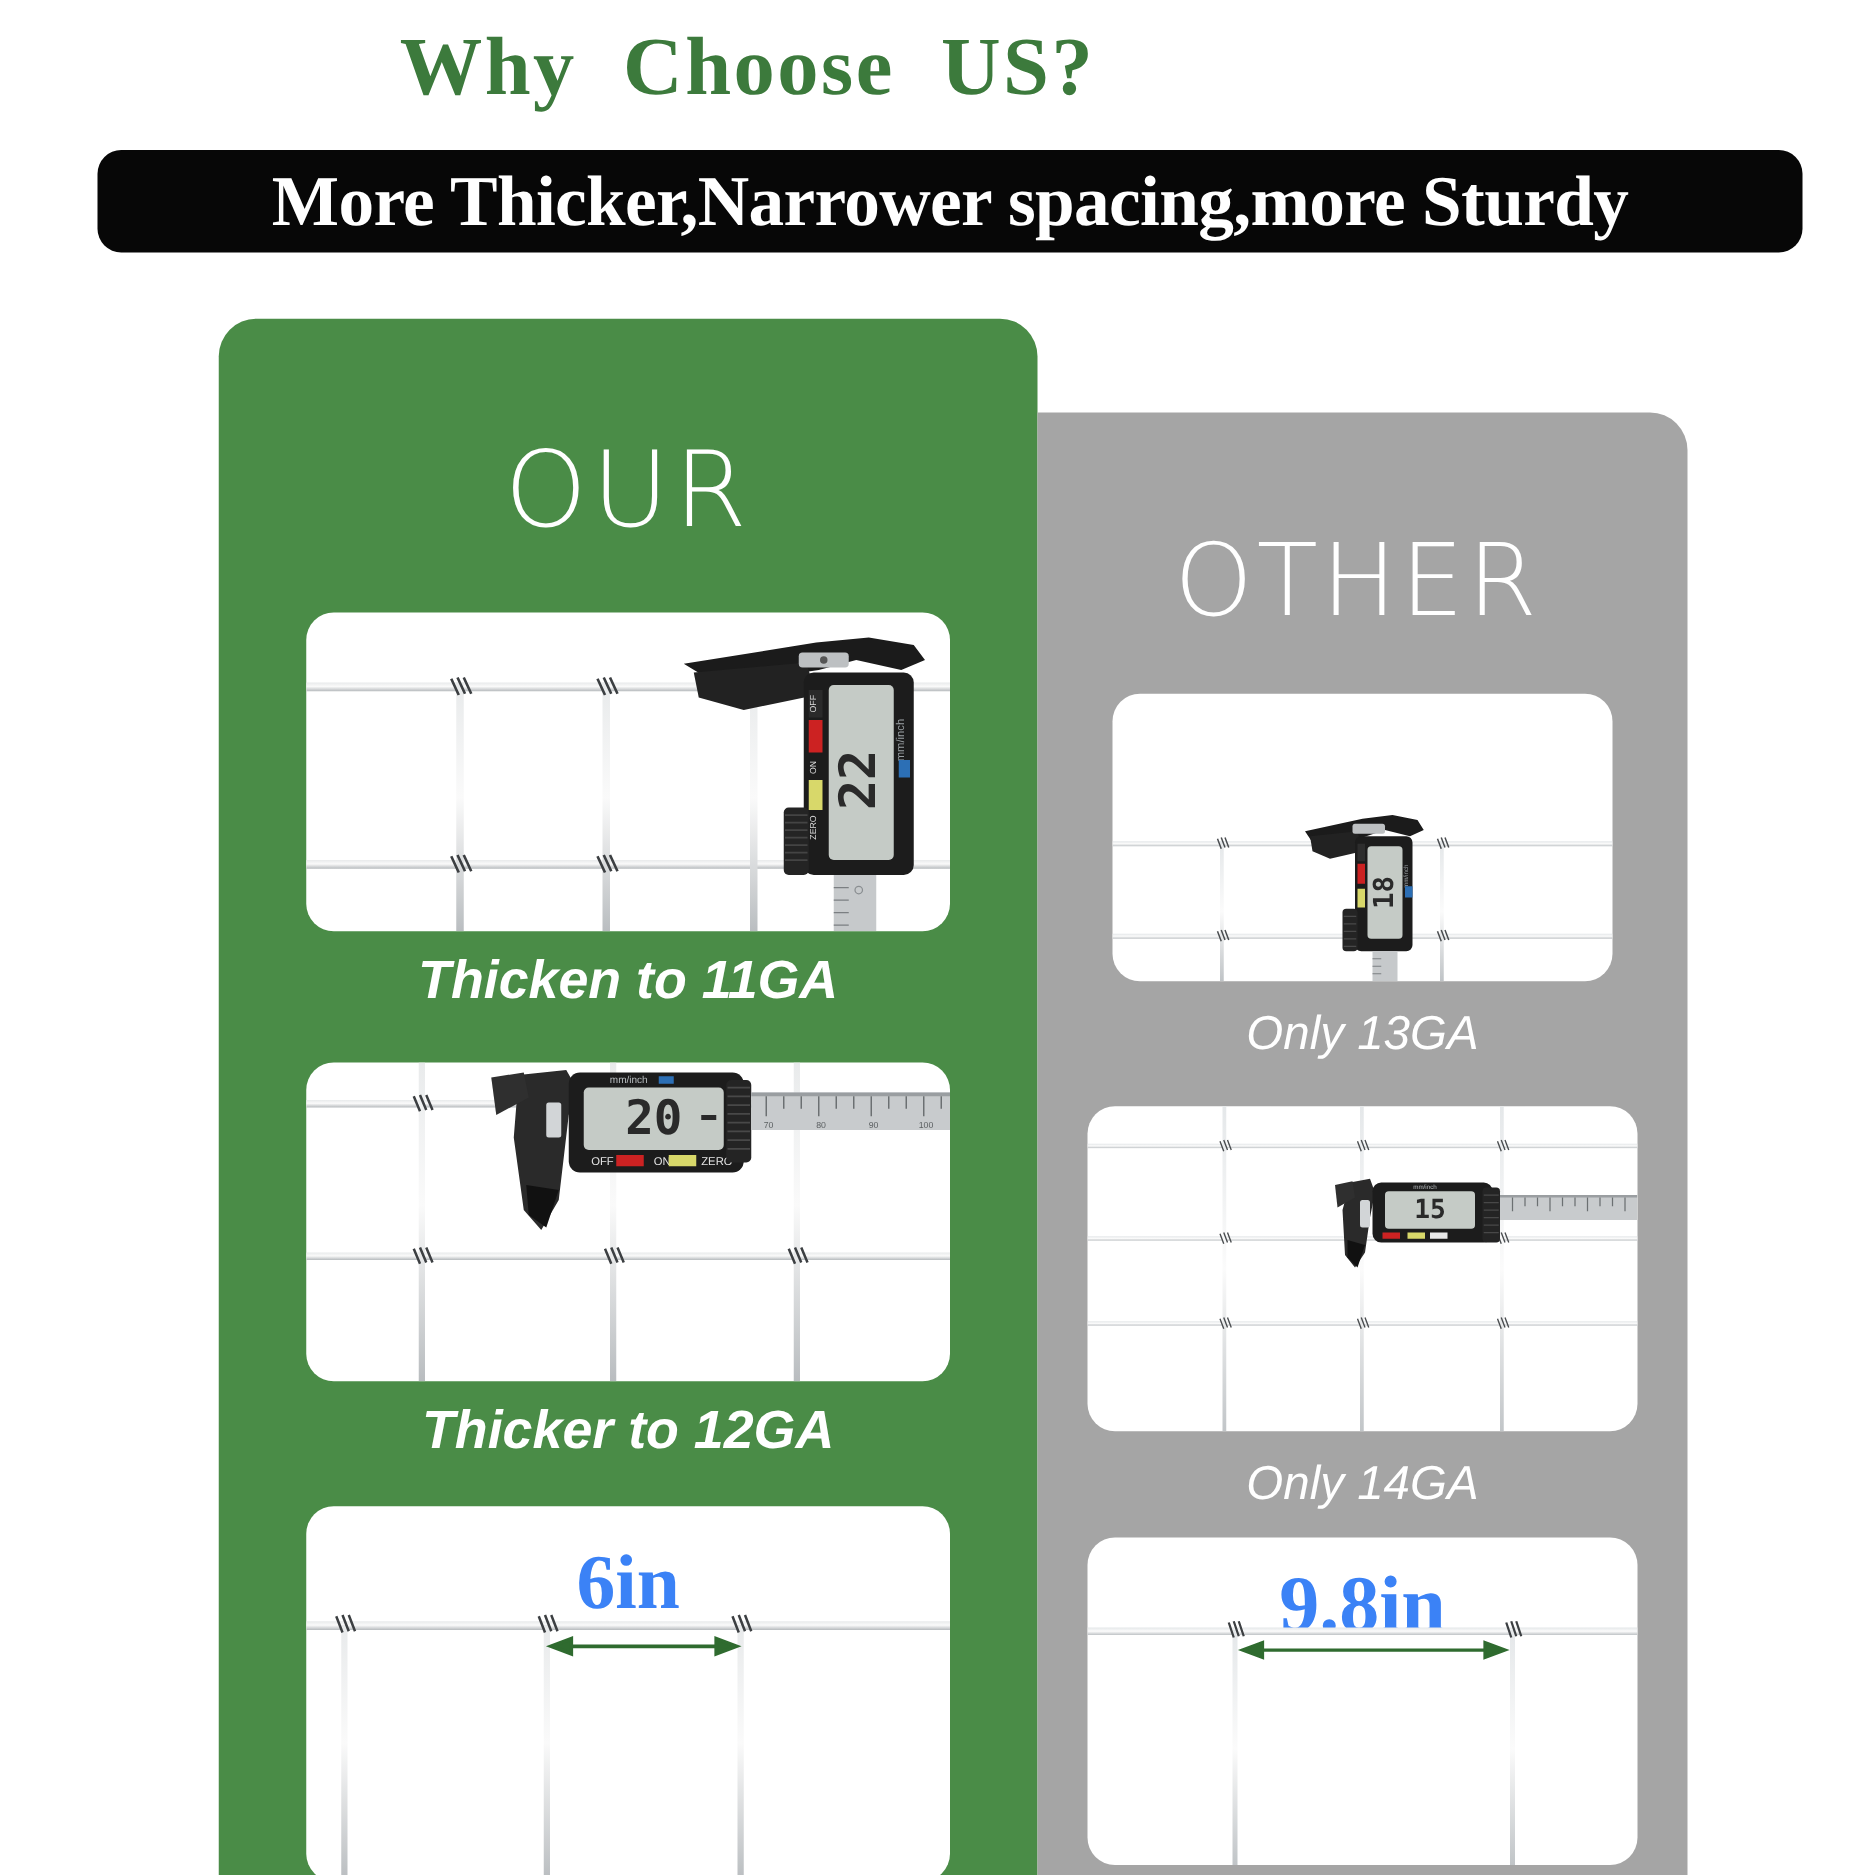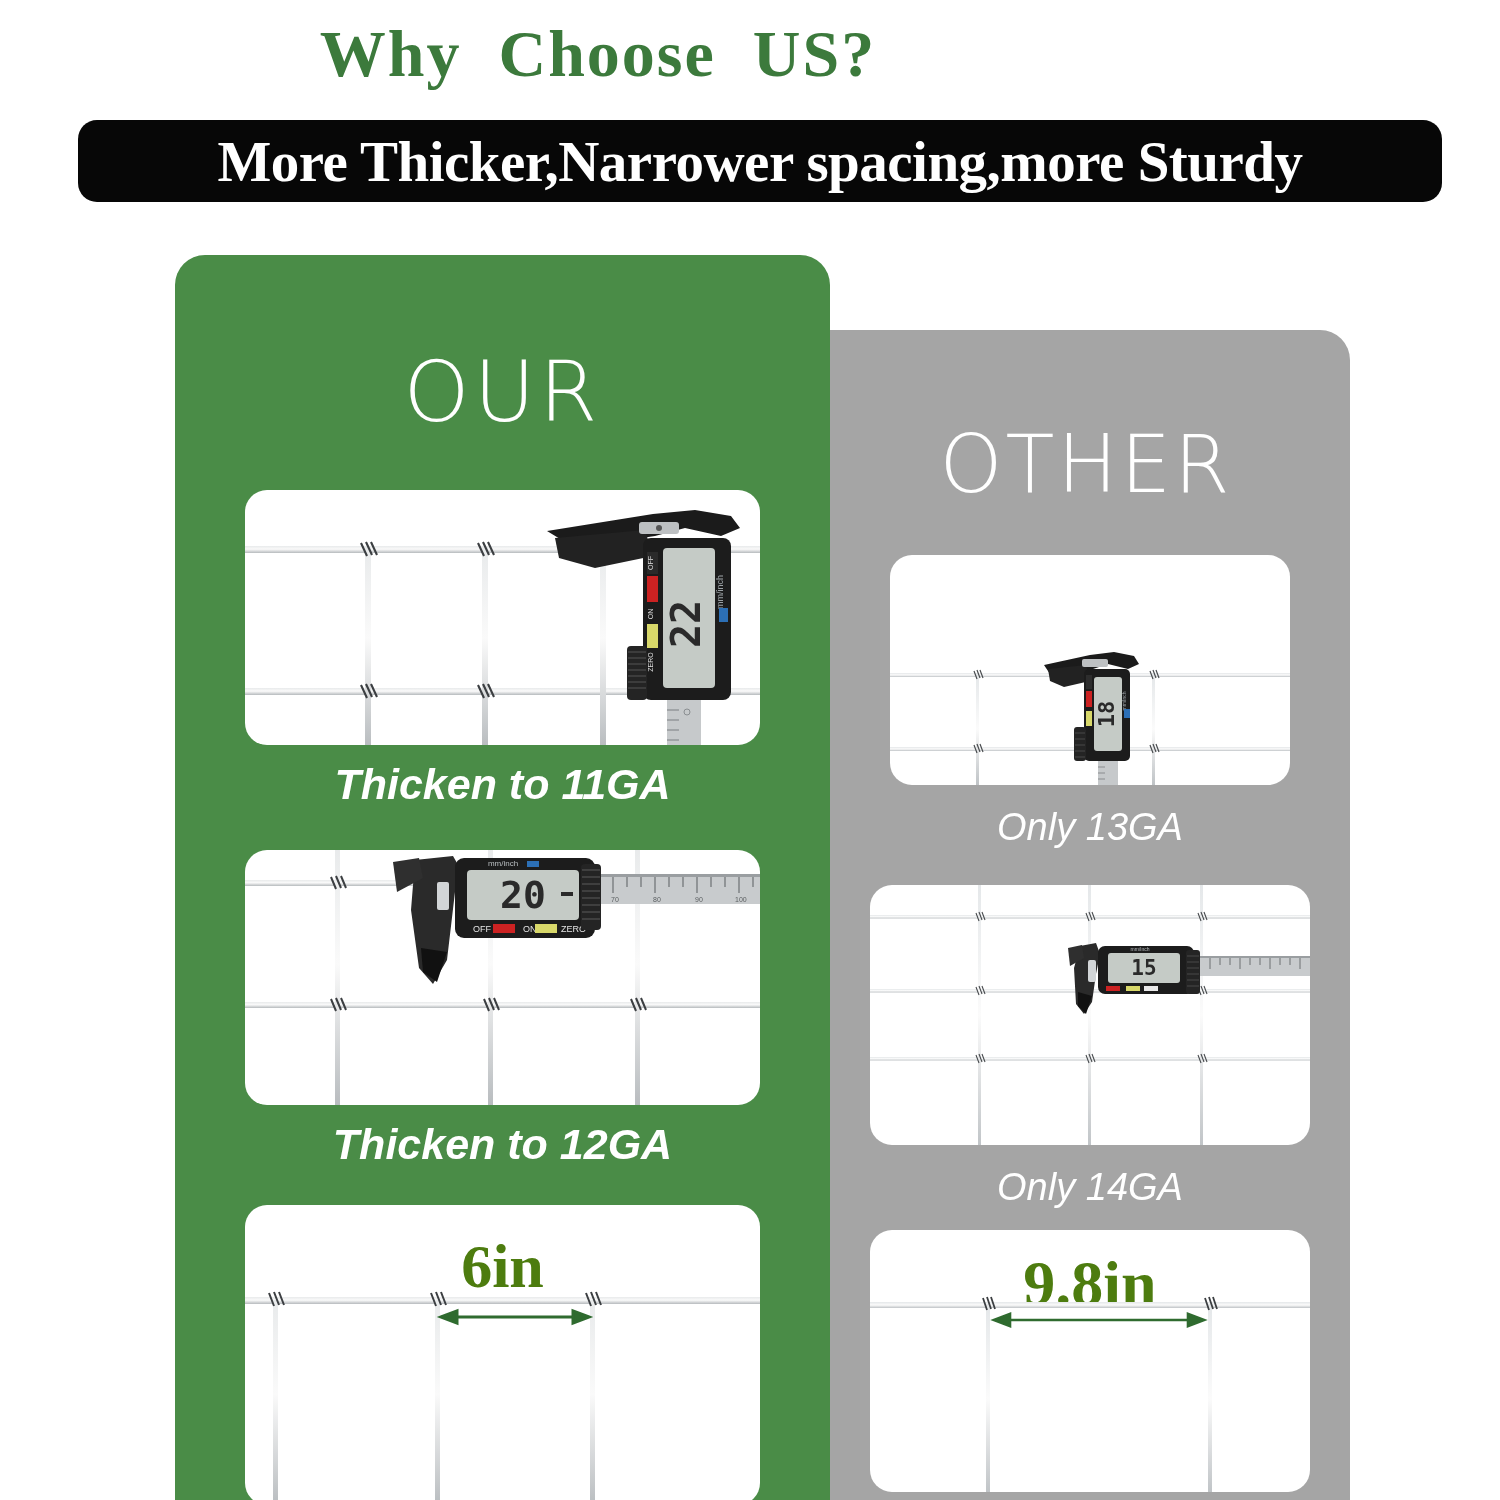--- a/index.html
+++ b/index.html
@@ -111,21 +111,21 @@
   .mesh{position:absolute;left:0;top:0;width:100%;height:100%;}
 
   
   .caliper{position:absolute;}
 
   
   .dim-label{
     position:absolute;
     font-family:"Liberation Serif", serif;
     font-weight:bold;
-    color:#4d7c0f;
+    color:#3b82f6;
     white-space:nowrap;
     line-height:1;
   }
   #dim-6in{left:0;top:30px;width:100%;text-align:center;font-size:62px;}
   #dim-98in{left:0;top:22px;width:100%;text-align:center;font-size:64px;}
 </style>
 </head>
 <body>
 
 <div id="page-title">Why  Choose  US?</div>
@@ -250,21 +250,21 @@
       </g>
       <g fill="#5b5f61" font-family="'Liberation Sans',sans-serif" font-size="7">
         <text x="236" y="50">70</text>
           <text x="278" y="50">80</text>
         <text x="320" y="50">90</text>
           <text x="360" y="50">100</text>
       </g>
     </svg>
   </div>
 
-  <div class="caption bold" id="cap-12ga">Thicken to 12GA</div>
+  <div class="caption bold" id="cap-12ga">Thicker to 12GA</div>
 
   <div class="card" id="card-6in">
     <div class="dim-label" id="dim-6in">6in</div>
     <svg class="mesh" viewBox="0 0 515 300" preserveAspectRatio="none">
 
       <rect x="-5" y="92" width="525" height="7" fill="url(#wg1)"></rect>
 
       <rect x="28" y="95" width="5" height="210" fill="url(#wg1)"></rect>
       <rect x="190" y="95" width="5" height="210" fill="url(#wg1)"></rect>
       <rect x="345" y="95" width="5" height="210" fill="url(#wg1)"></rect>

